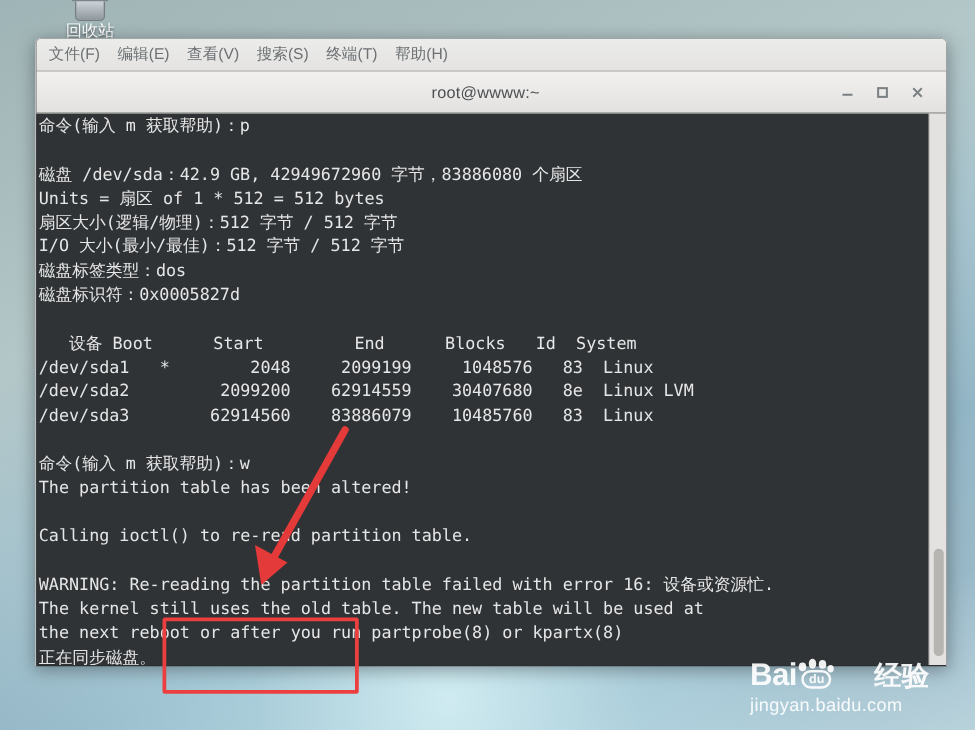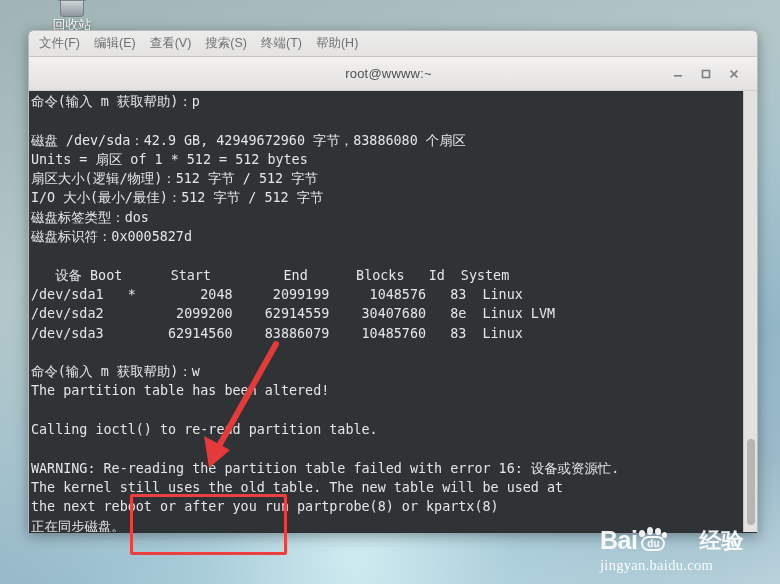--- a/index.html
+++ b/index.html
@@ -235,21 +235,20 @@
     font-weight: bold;
     margin-left: 3px;
     line-height: 23px;
   }
   #wm-url {
     color: #ffffff;
     opacity: 0.92;
     font-size: 14.5px;
     letter-spacing: 0.3px;
     margin-top: 2px;
-    font-family: Liberation Serif, serif;
   }
 </style>
 </head>
 <body>
 
 <div id="screen">
 
   <div id="desktop-icon">
     <div id="trash-glyph">
 

